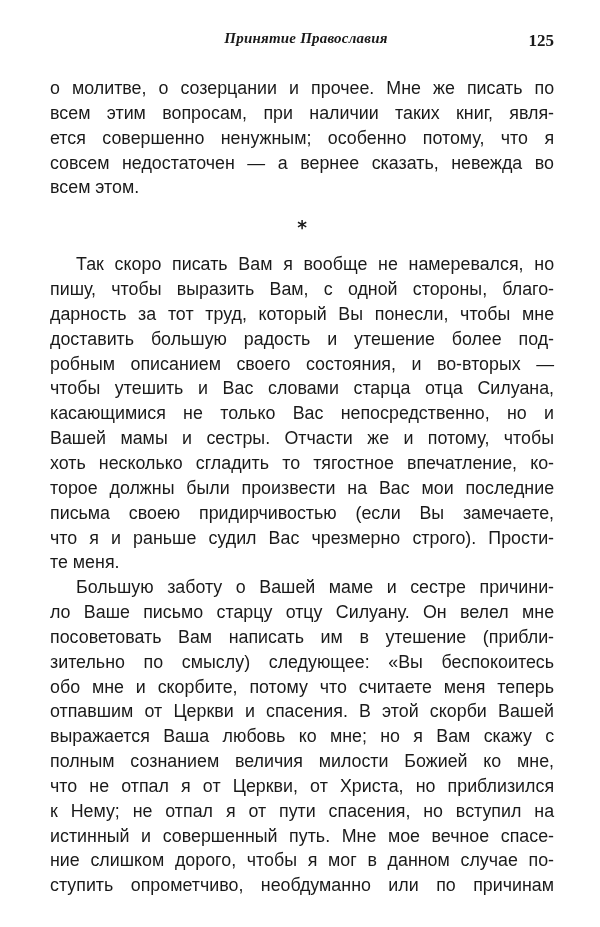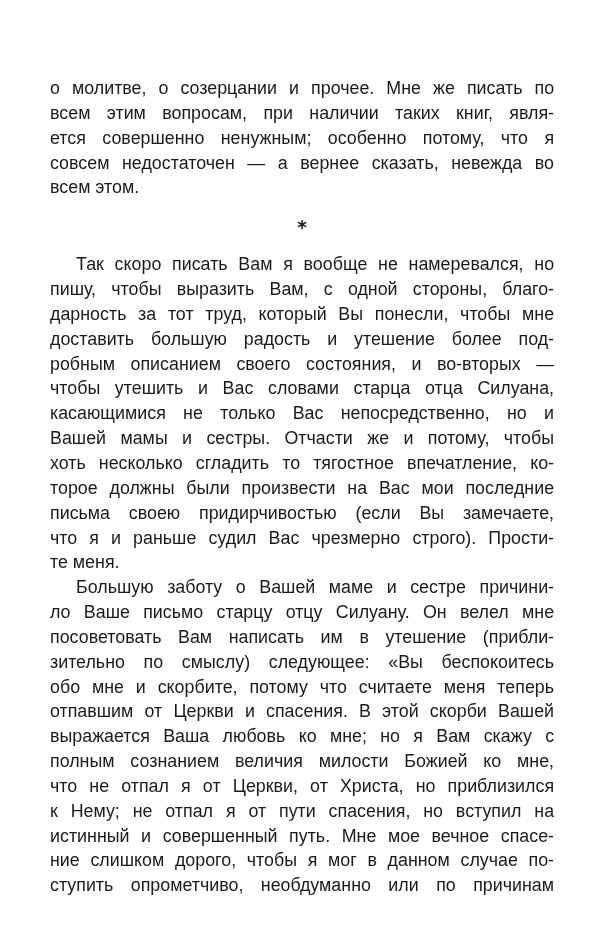--- a/index.html
+++ b/index.html
@@ -30,20 +30,24 @@
     display: block; text-align: center; height: 48px; line-height: 48px;
     font-family: "DejaVu Sans", sans-serif; font-size: 20px; font-weight: bold;
     margin-top: 3px; margin-bottom: 1px;
   }
 </style>
 </head>
 <body>
 
 <div class="page">
 
+  <div class="running-head">
+    <div class="rh-title">Принятие Православия</div>
+    <div class="rh-num">125</div>
+  </div>
 
   <div class="body-text">
 
     <div>
       <span class="line">о молитве, о созерцании и прочее. Мне же писать по</span>
       <span class="line">всем этим вопросам, при наличии таких книг, явля-</span>
       <span class="line">ется совершенно ненужным; особенно потому, что я</span>
       <span class="line">совсем недостаточен — а вернее сказать, невежда во</span>
       <span class="line last">всем этом.</span>
     </div>

